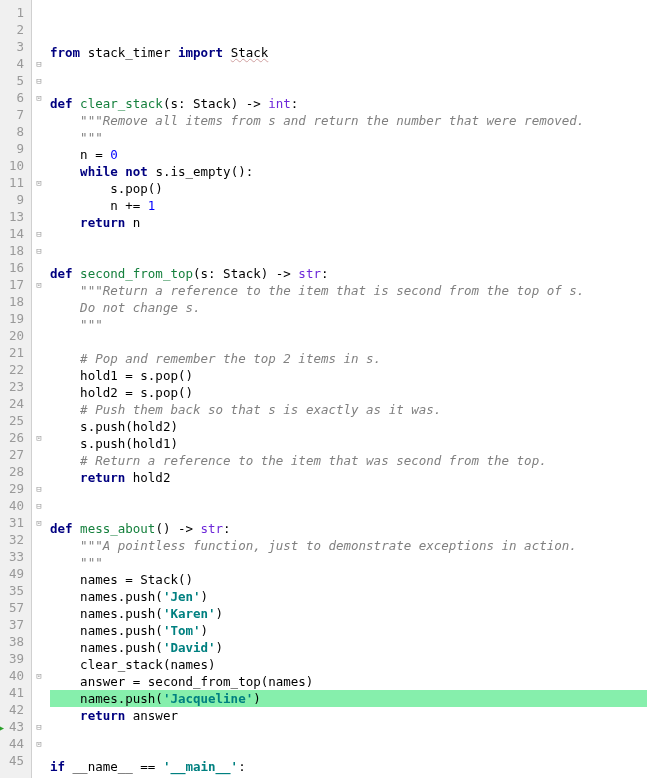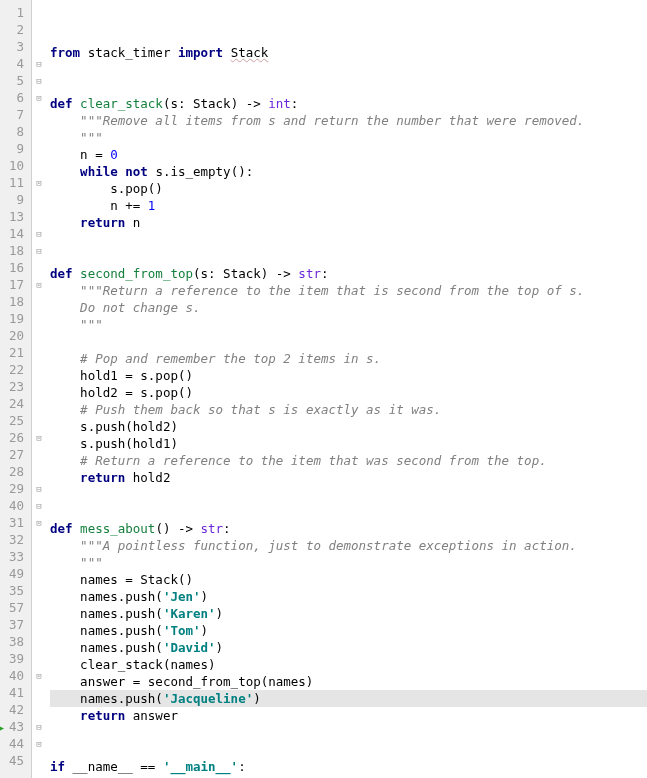--- a/index.html
+++ b/index.html
@@ -55,21 +55,21 @@
     flex: 1;
     padding: 0 0 4px 4px;
     white-space: pre;
     line-height: 17px;
     margin-top: 44px;
   }
   .line {
     height: 17px;
   }
   .line.hl {
-    background: #e5e5e5;
+    background: #86efac;
   }
   .kw { color: #000080; font-weight: bold; }
   .builtin { color: #6d28d9; }
   .name { color: #000; }
   .fn { color: #15803d; }
   .str { color: #008080; font-weight: bold; }
   .doc { color: #808080; font-style: italic; }
   .com { color: #808080; font-style: italic; }
   .num { color: #0000ff; }
   .wavy { text-decoration: underline wavy #d0a0a0; text-decoration-thickness: 1px; }

